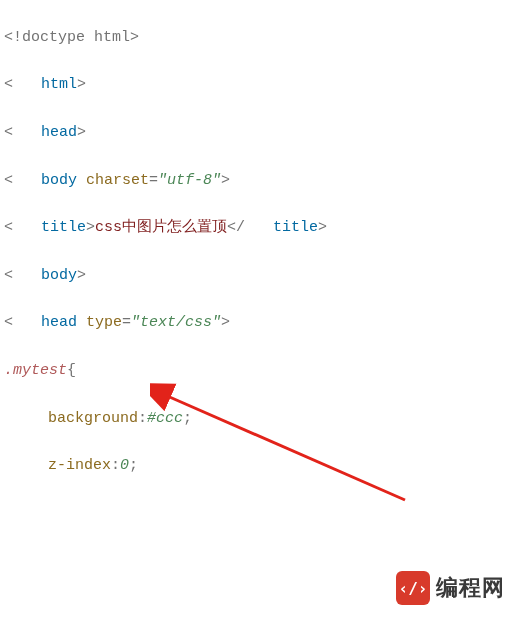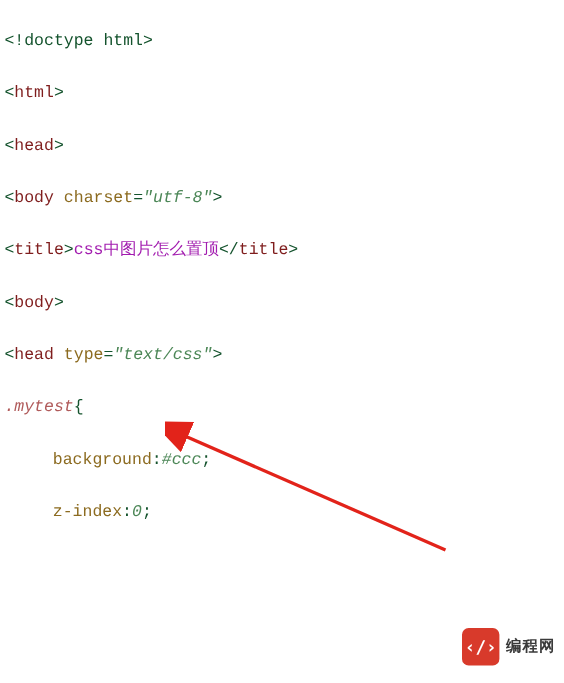--- a/index.html
+++ b/index.html
@@ -15,26 +15,26 @@
     position: relative;
   }
   .code {
     padding: 2px 4px;
     line-height: 23.8px;
     white-space: pre;
   }
   .line {
     display: block;
   }
-  .t-punct { color: #14532d; }     
-  .t-tag   { color: #7f1d1d; }     
+  .t-punct { color: #737373; }     
+  .t-tag   { color: #0369a1; margin-left: 28px; }     
   .t-attr  { color: #8c6b20; }     
   .t-str   { color: #4c8757; font-style: italic; } 
   .t-sel   { color: #b05a5a; font-style: italic; } 
-  .t-text  { color: #a21caf; }        
+  .t-text  { color: #7f1d1d; }        
   .indent1 { padding-left: 44px; }
 
   
   .arrow {
     position: absolute;
     top: 365px;
     left: 150px;
     width: 260px;
     height: 140px;
     pointer-events: none;
@@ -57,21 +57,21 @@
     display: flex;
     align-items: center;
     justify-content: center;
     color: #fff;
     font-family: Consolas, monospace;
     font-size: 16px;
     font-weight: bold;
   }
   .wm-text {
     color: #3a3a3a;
-    font-size: 14px;
+    font-size: 22px;
     font-weight: 700;
     letter-spacing: 1px;
     font-family: "Microsoft YaHei", sans-serif;
   }
 </style>
 </head>
 <body>
 
 <div class="code">
 <span class="line"><span class="t-punct">&lt;!doctype html&gt;</span></span>

